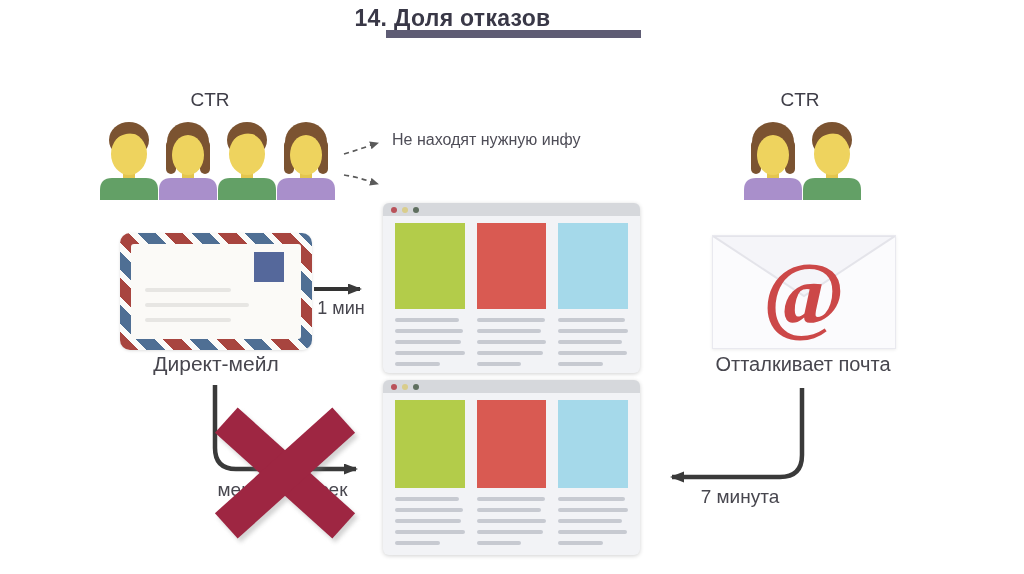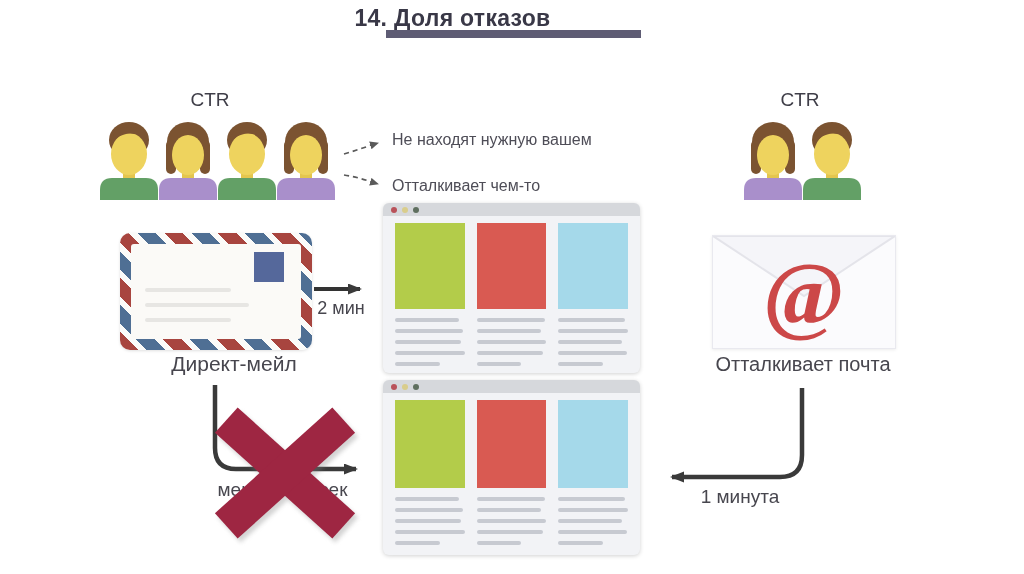--- a/index.html
+++ b/index.html
@@ -36,21 +36,21 @@
     top:233px;left:120px;width:192px;height:117px;border-radius:10px;
     background:repeating-linear-gradient(45deg,#a8453f 0 13px,#fbfbf9 13px 19px,#4f6f94 19px 32px,#fbfbf9 32px 38px);
     box-shadow:0 1px 3px rgba(0,0,0,.12);
   }
   .direct-env-inner{position:absolute;left:11px;top:11px;right:11px;bottom:11px;background:#fbfaf7;border-radius:3px;}
   .stamp{position:absolute;right:17px;top:8px;width:30px;height:30px;background:#55689b;}
   .addr-line{position:absolute;left:14px;height:4px;background:#e7e6e3;border-radius:2px;}
   .addr1{top:44px;width:86px;}
   .addr2{top:59px;width:104px;}
   .addr3{top:74px;width:86px;}
-  .direct-label{top:352px;left:108px;width:252px;font-size:21px;color:#47464e;}
+  .direct-label{top:352px;left:90px;width:252px;font-size:21px;color:#47464e;}
 
   
   .flow-label{font-size:18px;color:#47464e;}
   .lbl-2min{top:298px;left:308px;width:66px;}
   .lbl-bounce{top:479px;left:205px;width:155px;font-size:19px;}
   .lbl-1min{top:486px;left:688px;width:104px;font-size:19px;}
 
   
   .browser{background:#f2f3f6;border-radius:6px;box-shadow:0 1px 4px rgba(0,0,0,.18);}
   .browser-top{top:203px;left:383px;width:257px;height:170px;}
@@ -140,22 +140,21 @@
     </svg>
     <svg width="62" height="86" viewBox="0 0 62 86">
       <ellipse cx="31" cy="26" rx="20" ry="18" fill="#7b5331"></ellipse>
       <rect x="25" y="50" width="12" height="16" fill="#e4c64e"></rect>
       <ellipse cx="31" cy="40" rx="18" ry="21" fill="#eed35e"></ellipse>
       <path d="M13 34 Q13 13 31 13 Q49 13 49 34 Q47 22 38 20 Q27 18 19 24 Q14 28 13 34 Z" fill="#7b5331"></path>
       <path d="M2 86 L2 76 Q2 64 14 64 L48 64 Q60 64 60 76 L60 86 Z" fill="#63a066"></path>
     </svg>
   </div>
 
-  <div class="abs ann ann1">Не находят нужную вашем</div>
-  <div class="abs ann ann2">Отталкивает чем-то</div>
+  <div class="abs ann ann1">Не находят нужную инфу</div>
 
   <div class="abs direct-env">
     <div class="direct-env-inner">
       <div class="stamp"></div>
       <div class="addr-line addr1"></div>
       <div class="addr-line addr2"></div>
       <div class="addr-line addr3"></div>
     </div>
   </div>
   <div class="abs direct-label ctext">Директ-мейл</div>
@@ -229,23 +228,23 @@
   </div>
 
   <div class="abs email-env">
     <svg width="182" height="112" viewBox="0 0 182 112">
       <polygon points="0,0 91,60 182,0" fill="#f5f5f9" stroke="#e4e4ea" stroke-width="2"></polygon>
     </svg>
     <div class="at-symbol">@</div>
   </div>
   <div class="abs email-label ctext">Отталкивает почта</div>
 
-  <div class="abs flow-label lbl-2min ctext">2 мин</div>
+  <div class="abs flow-label lbl-2min ctext">1 мин</div>
   <div class="abs flow-label lbl-bounce ctext">меньше 30 сек</div>
-  <div class="abs flow-label lbl-1min ctext">1 минута</div>
+  <div class="abs flow-label lbl-1min ctext">7 минута</div>
 
   <svg id="arrows">
     <defs>
       <marker id="ah" markerUnits="userSpaceOnUse" markerWidth="16" markerHeight="12" refX="12" refY="5.5" orient="auto">
         <path d="M0,0 L14,5.5 L0,11 Z" fill="#3a3a3a"></path>
       </marker>
       <marker id="ahs" markerUnits="userSpaceOnUse" markerWidth="11" markerHeight="9" refX="8" refY="4" orient="auto">
         <path d="M0,0 L9,4 L0,8 Z" fill="#5a5a5a"></path>
       </marker>
     </defs>

